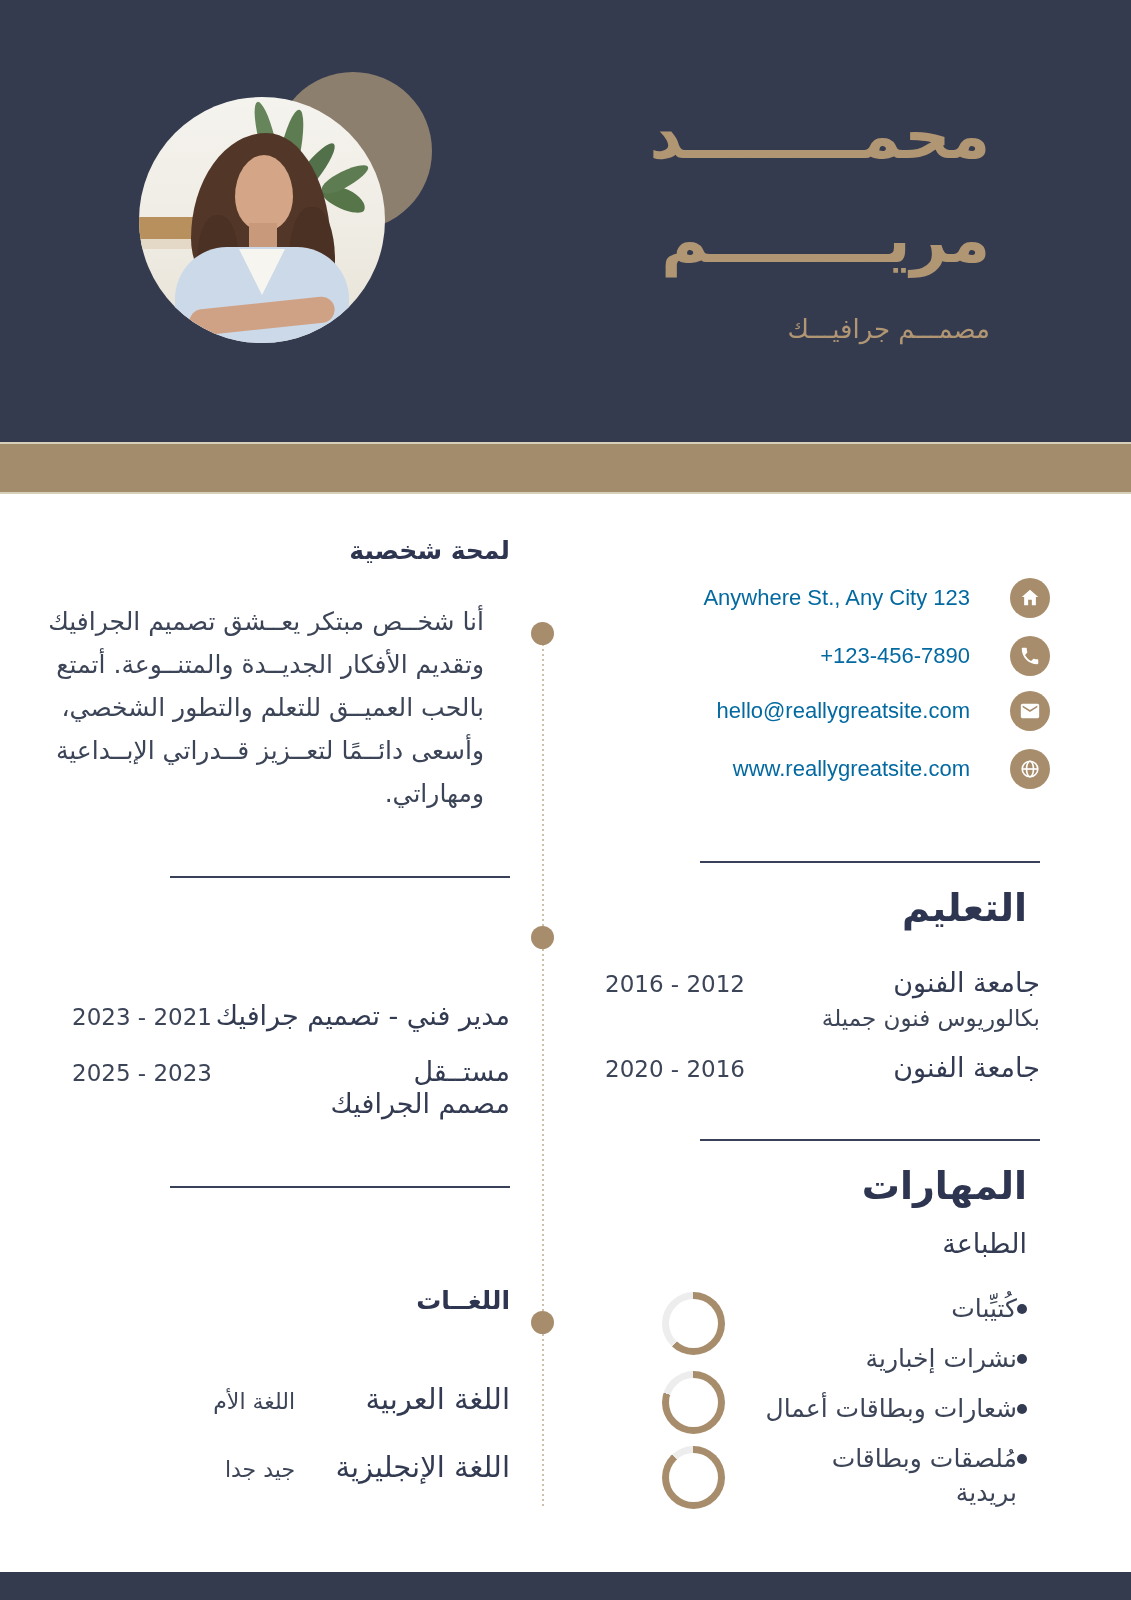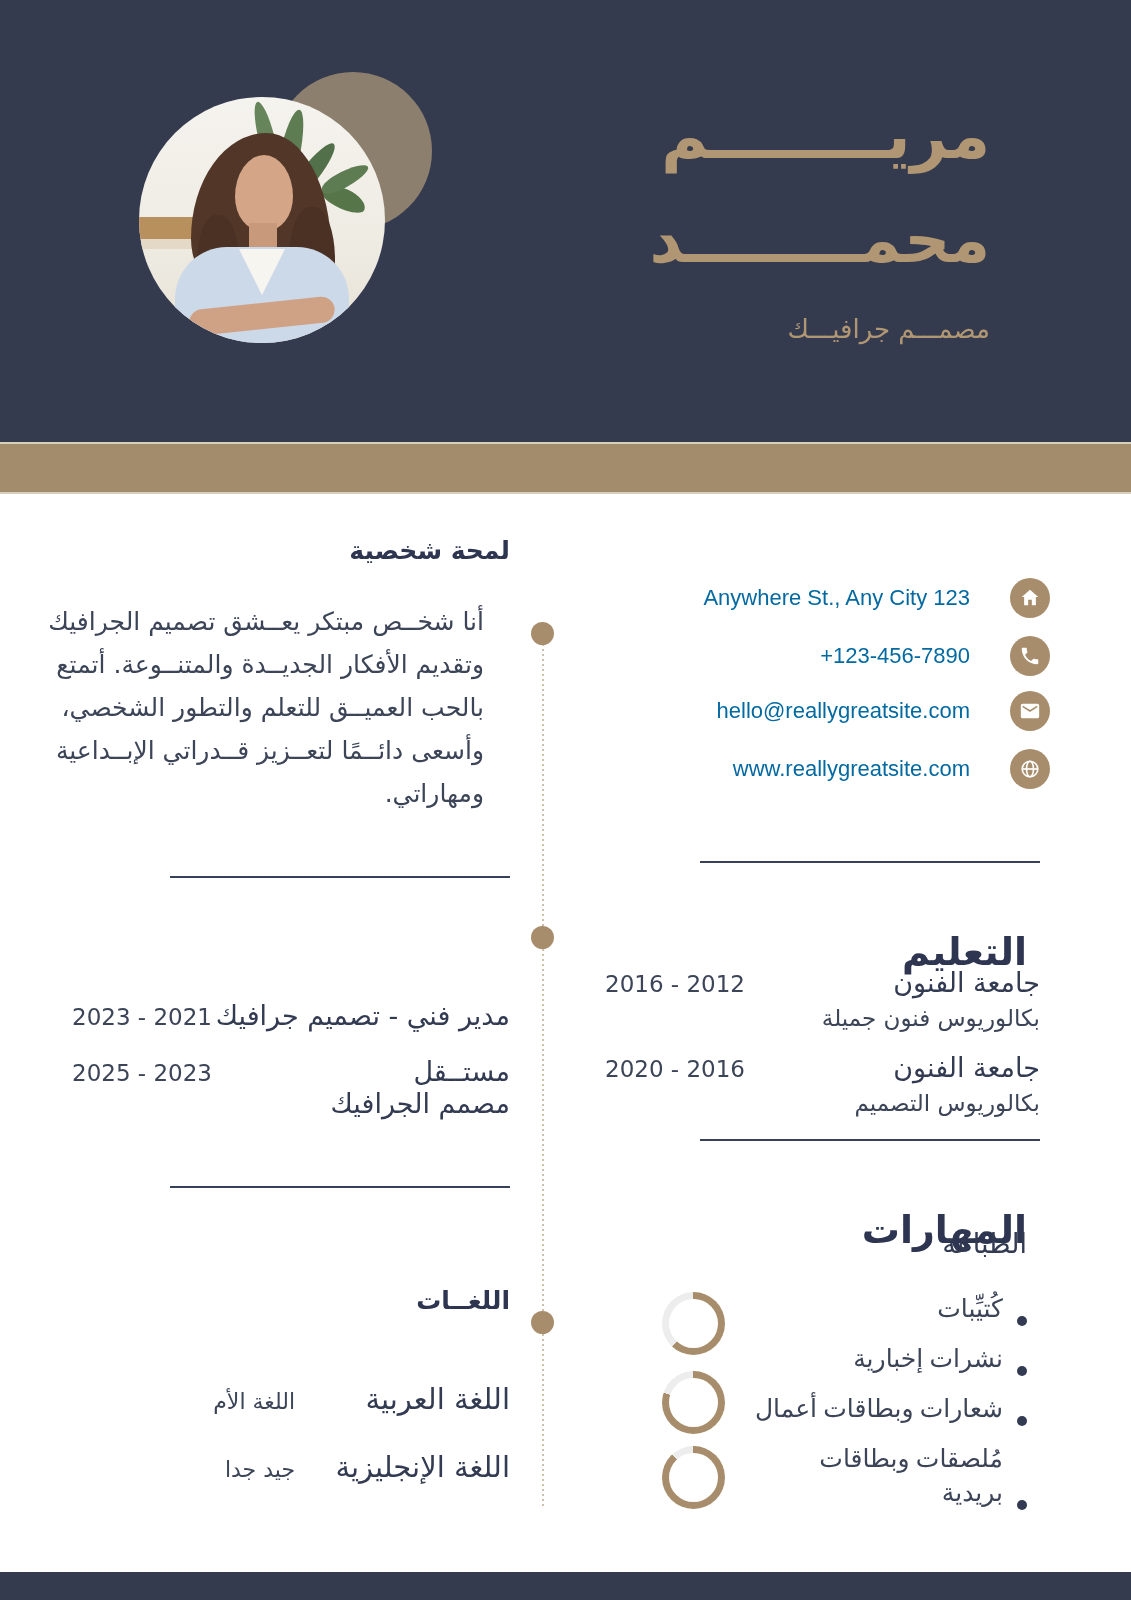--- a/index.html
+++ b/index.html
@@ -40,21 +40,21 @@
 
   
   .timeline { position:absolute; left:542px; top:634px; width:2px; height:872px;
               background-image:repeating-linear-gradient(to bottom,#ccc0ab 0 2px,transparent 2px 5px); }
   .tl-dot { position:absolute; left:531px; width:23px; height:23px; border-radius:50%; background:var(--tan,#a78d6b); }
   .tl-dot.d1 { top:622px; } .tl-dot.d2 { top:926px; } .tl-dot.d3 { top:1311px; }
 
   
   .h-sec { position:absolute; font-weight:700; color:var(--heading,#2d3550); white-space:nowrap; }
   .h-left  { right:621px; font-size:25px; }
-  .h-right { right:104px; font-size:38px;margin-top:44px; }
+  .h-right { right:104px; font-size:38px; }
   .rule { position:absolute; border-top:2px solid #39415a; height:0; }
 
   
   .profile-body { position:absolute; top:600px; right:647px; width:440px; font-size:25px; line-height:43px; text-align:right; color:#3c4457; }
   .rule.rl1 { left:170px; top:876px;  width:340px; }
   .rule.rl2 { left:170px; top:1186px; width:340px; }
 
   .entry-row { position:absolute; left:72px; width:438px; display:flex; justify-content:space-between; align-items:baseline; }
   .entry-title { font-size:27px; color:#333b52; }
   .entry-period { font-size:23px; color:#3c4457; white-space:nowrap;margin-top:24px; }
@@ -76,21 +76,21 @@
 
   .edu-item { position:absolute; left:605px; width:435px; }
   .edu-row { display:flex; justify-content:space-between; align-items:baseline; }
   .edu-school { font-size:27px; color:#333b52;margin-top:12px; }
   .edu-period { font-size:23px; color:#3c4457; white-space:nowrap; }
   .edu-degree { font-size:23px; color:#3c4457; margin-top:7px; text-align:right; }
   .edu1 { top:955px; } .edu2 { top:1040px; }
 
   .skills-sub { position:absolute; top:1228px; right:104px; font-size:27px; color:#333b52; }
   .skills-list { position:absolute; top:1292px; right:104px; list-style:none; margin:0; padding:0; }
-  .skills-list li { display:flex; gap:14px; margin-bottom:16px; align-items:flex-end;font-family:Liberation Serif, serif; }
+  .skills-list li { display:flex; margin-bottom:16px; align-items:flex-start; }
   .bullet { width:10px; height:10px; border-radius:50%; background:#333b52; margin-top:12px; flex:0 0 10px; }
   .skill-text { font-size:25px; line-height:34px; color:#3c4457; text-align:right; }
   li.narrow .skill-text { max-width:215px; }
 
   .ring { position:absolute; left:662px; width:63px; height:63px; border-radius:50%; }
   .ring::after { content:""; position:absolute; inset:7px; border-radius:50%; background:#ffffff; }
   .ring.r1 { top:1292px; } .ring.r2 { top:1371px; } .ring.r3 { top:1446px; }
 
   .footer-band { position:absolute; left:0; bottom:0; width:1131px; height:28px; background:var(--navy,#353b4f); }
 </style>
@@ -112,22 +112,22 @@
       <div class="hair"></div>
       <div class="hairL"></div>
       <div class="hairR"></div>
       <div class="face"></div>
       <div class="neck"></div>
       <div class="blazer"></div>
       <div class="shirtV"></div>
       <div class="arms"></div>
     </div>
     <div class="name-block">
+      <div class="name-line">محمــــــــد</div>
       <div class="name-line">مريــــــــم</div>
-      <div class="name-line">محمــــــــد</div>
       <div class="job-title">مصمـــم جرافيـــك</div>
     </div>
   </div>
   <div class="tan-band"></div>
 
   <div class="timeline"></div>
   <div class="tl-dot d1"></div>
   <div class="tl-dot d2"></div>
   <div class="tl-dot d3"></div>
 
@@ -188,21 +188,20 @@
       <span class="edu-school">جامعة الفنون</span>
       <span class="edu-period">2012 - 2016</span>
     </div>
     <div class="edu-degree">بكالوريوس فنون جميلة</div>
   </div>
   <div class="edu-item edu2">
     <div class="edu-row">
       <span class="edu-school">جامعة الفنون</span>
       <span class="edu-period">2016 - 2020</span>
     </div>
-    <div class="edu-degree">بكالوريوس التصميم</div>
   </div>
   <div class="rule rr2"></div>
 
   <div class="h-sec h-right" style="top:1164px">المهارات</div>
   <div class="skills-sub">الطباعة</div>
   <ul class="skills-list">
     <li>
         <span class="bullet"></span>
         <span class="skill-text">كُتيِّبات</span>
       </li>

